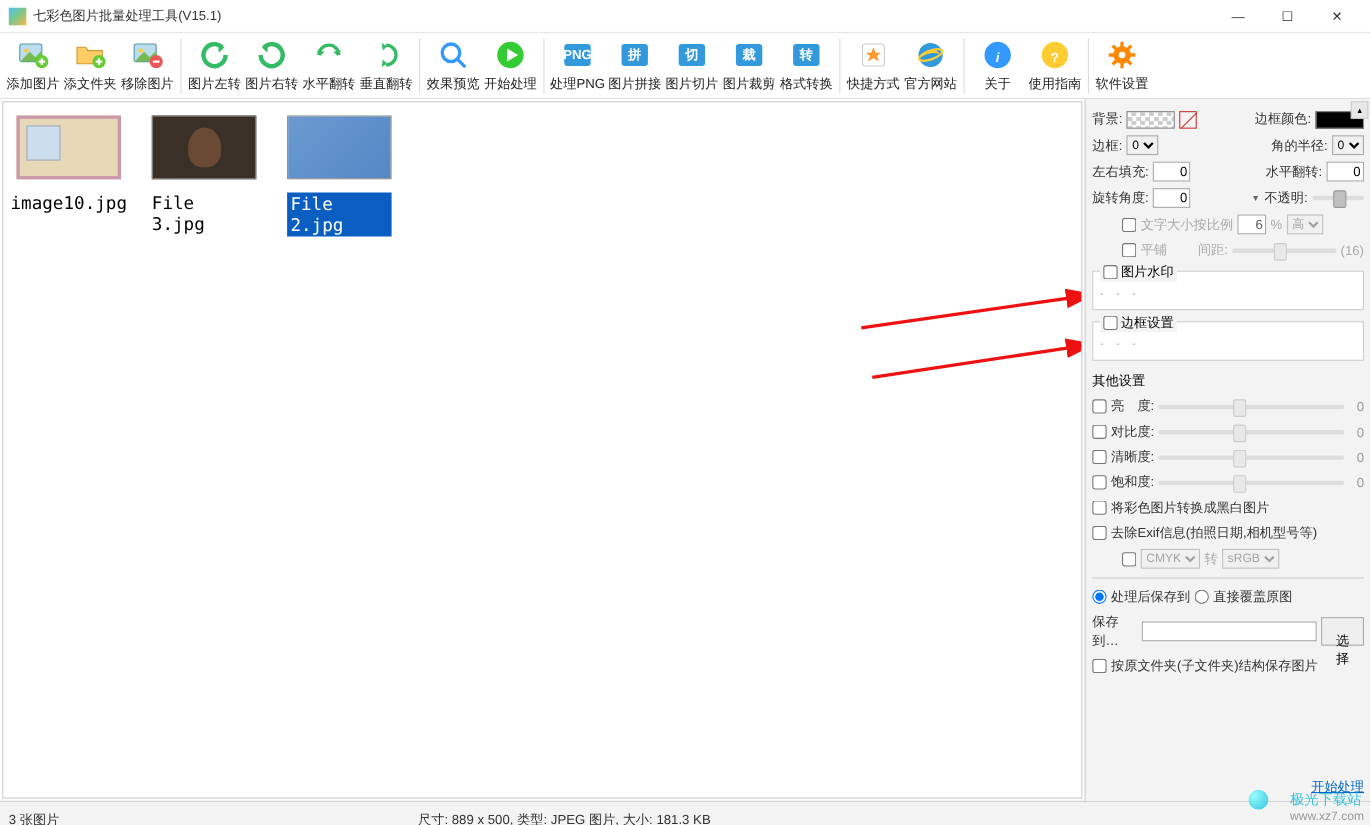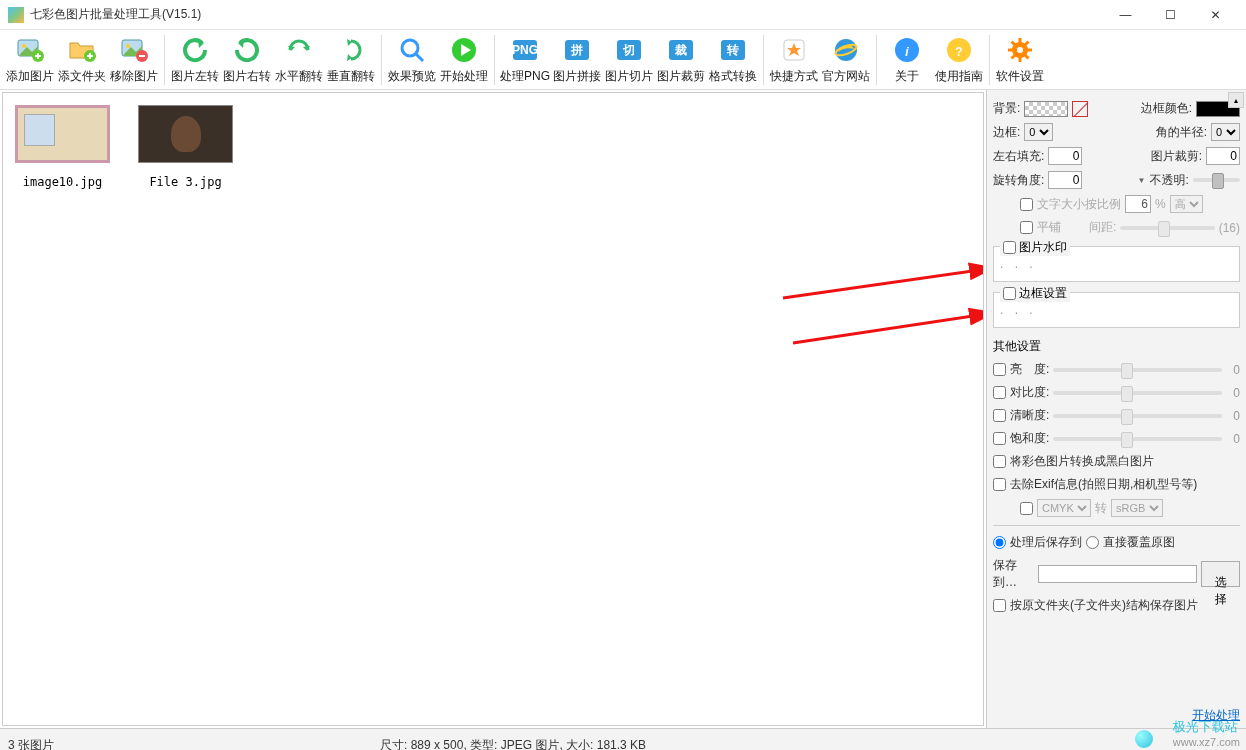--- a/index.html
+++ b/index.html
@@ -15,21 +15,21 @@
 .tool-btn { width: 52px; height: 56px; display: flex; flex-direction: column; align-items: center; justify-content: center; gap: 2px; border-radius: 2px; }
 .tool-btn .ic { width: 32px; height: 32px; display: flex; align-items: center; justify-content: center; }
 .tool-btn .lbl { font-size: 12px; color: #222; white-space: nowrap; }
 
 .main { display: flex; height: calc(100% - 30px - 60px - 22px); }
 .thumbs { flex: 1; background: #fff; border: 1px solid #ccc; margin: 2px; padding: 12px; display: flex; gap: 28px; align-items: flex-start; position: relative; overflow: hidden; }
 .thumb { width: 95px; display: flex; flex-direction: column; align-items: center; gap: 12px; }
 .thumb .img { width: 95px; height: 58px; background: #ccc; border: 1px solid #888; }
 .thumb.sel .img { background: linear-gradient(135deg,#6fa8d6,#4a7fb5); position: relative; overflow: hidden; }
 .thumb.sel .img::after { content:""; position:absolute; inset:0; background: rgba(80,130,190,.55); }
-.thumb .name { font-family: monospace; font-size: 12px; color: #000; }
+.thumb .name { font-family: monospace; font-size: 16px; color: #000; }
 .thumb.sel .name { background: #0a5ec2; color: #fff; padding: 1px 3px; }
 
 .side { width: 260px; background: #f3f3f3; border-left: 1px solid #ccc; padding: 4px 6px; overflow: hidden; position: relative; }
 .side .row { display: flex; align-items: center; gap: 4px; margin: 6px 0; color: #333; }
 .side .row.dis { color: #aaa; padding-left: 27px; }
 .side label { display: flex; align-items: center; gap: 4px; }
 .side input[type=text], .side input[type=number] { width: 34px; height: 18px; border: 1px solid #aaa; background: #fff; text-align: right; padding-right: 2px; }
 .side select { height: 18px; border: 1px solid #aaa; background: #f0f0f0; font-size: 11px; }
 .side .swatch { width: 44px; height: 16px; border: 1px solid #888; }
 .side .sw-trans { background: repeating-conic-gradient(#ccc 0 25%, #fff 0 50%) 0 0/8px 8px; }
@@ -45,21 +45,21 @@
 .side .val { width: 14px; text-align: right; color: #999; }
 .side .btn { height: 20px; padding: 12px 8px; border: 1px solid #aaa; background: #efefef; }
 .side .start-btn { position: absolute; bottom: 4px; right: 6px; color: #06c; text-decoration: underline; }
 .side .scrollbar-top { position:absolute; top:2px; right:2px; width:16px; height:16px; background:#e8e8e8; border:1px solid #ccc; display:flex; align-items:center; justify-content:center; font-size:8px; }
 
 .dropdown-arrow { font-size: 8px; color: #666; }
 
 .statusbar { height: 34px; background: #f3f3f3; border-top: 1px solid #ccc; display: flex; align-items: center; padding: 0 8px; gap: 40px; font-family: monospace; font-size: 12px; color: #333; }
 .statusbar .sp { flex: 1; }
 
-.watermark { position: absolute; bottom: 2px; right: 6px; display: flex; align-items: flex-end; gap: 20px; opacity: .85; }
+.watermark { position: absolute; bottom: 2px; right: 6px; display: flex; align-items: flex-start; gap: 20px; opacity: .85; }
 .watermark .dot { width: 18px; height: 18px; border-radius: 50%; background: radial-gradient(circle at 30% 30%, #8ff, #1bd); }
 .watermark .txt { color: #1bd; font-size: 13px; }
 .watermark .site { color: #888; font-size: 11px; display:block; }
 
 .arrow-red { position: absolute; pointer-events: none; }
 .arrow-red svg { overflow: visible; }
 
 .checker-sm { width:14px; height:14px; border:1px solid #888; background: repeating-conic-gradient(#ccc 0 25%, #fff 0 50%) 0 0/6px 6px; display:inline-block; }
 </style>
 </head>
@@ -285,20 +285,24 @@
         <div class="name">image10.jpg</div>
       </div>
       <div class="thumb">
         <div class="img" style="background: rgb(58, 48, 40);">
           <div style="width:100%;height:100%;display:flex;align-items:center;justify-content:center;">
             <div style="width:30px;height:36px;background:#6b4a35;border-radius:50% 50% 40% 40%;"></div>
           </div>
         </div>
         <div class="name">File 3.jpg</div>
       </div>
+      <div class="thumb sel">
+        <div class="img" style="background: linear-gradient(135deg, rgb(139, 184, 232), rgb(90, 143, 207));"></div>
+        <div class="name">File 2.jpg</div>
+      </div>
 
   <div class="arrow-red" style="left:780px; top:170px;">
       <svg width="220" height="40">
           <defs>
             <marker id="ah1" markerWidth="10" markerHeight="10" refX="8" refY="3" orient="auto">
               <path d="M0,0 L9,3 L0,6 Z" fill="#e11"></path>
             </marker>
           </defs>
           <line x1="0" y1="35" x2="210" y2="5" stroke="#e11" stroke-width="3" marker-end="url(#ah1)"></line>
         </svg>
@@ -329,21 +333,21 @@
       <span>边框:</span>
       <select><option>0</option></select>
       <span style="flex:1"></span>
       <span>角的半径:</span>
       <select><option>0</option></select>
     </div>
     <div class="row">
       <span>左右填充:</span>
       <input type="text" value="0" style="">
       <span style="flex:1"></span>
-      <span>图片裁剪:</span>
+      <span>水平翻转:</span>
       <input type="text" value="0" style="">
     </div>
     <div class="row">
       <span>旋转角度:</span>
       <input type="text" value="0" style="">
       <span style="flex:1"></span>
       <span class="dropdown-arrow">▼</span>
       <span>不透明:</span>
       <div class="slider" style="width:50px;"></div>
     </div>

